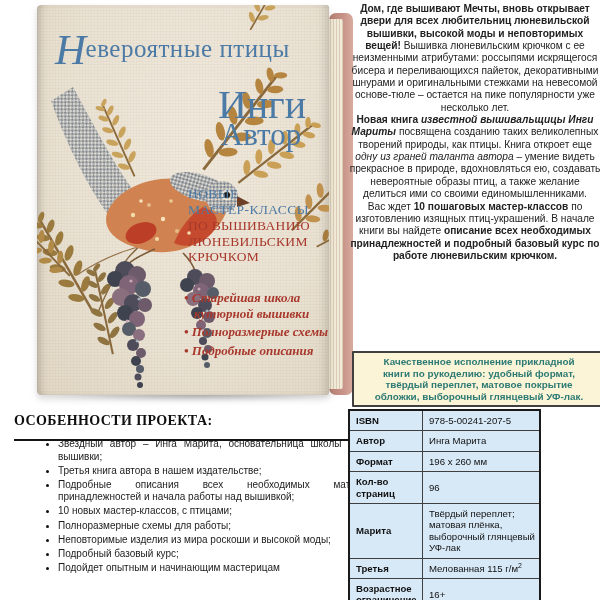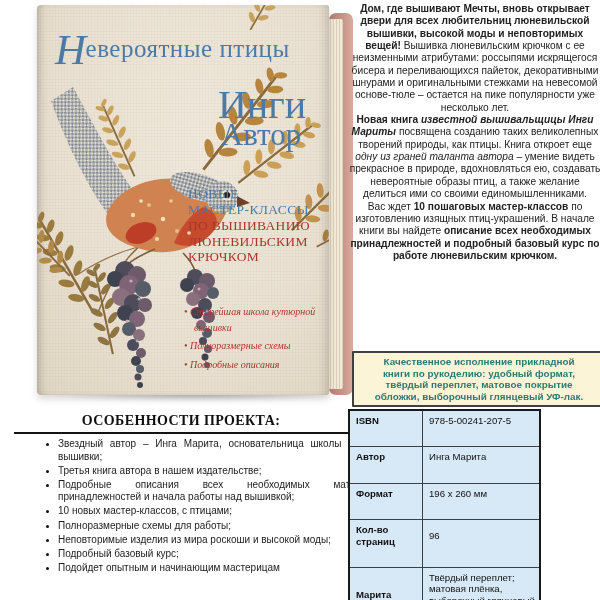--- a/index.html
+++ b/index.html
@@ -45,52 +45,52 @@
   .cover-author-1{position:absolute;left:150px;top:76px;width:150px;text-align:center;
     color:var(--title-blue);font-family:"Liberation Serif",serif;font-size:40px;}
   .cover-author-2{position:absolute;left:138px;top:112px;width:172px;text-align:center;
     color:var(--title-blue);font-family:"Liberation Serif",serif;font-size:31px;}
   .cover-sub-blue{position:absolute;left:151px;top:181px;
     color:var(--title-blue);font-family:"Liberation Serif",serif;font-size:13.5px;
     line-height:16px;white-space:pre-line;letter-spacing:.4px;}
   .cover-sub-red{position:absolute;left:151px;top:213px;
     color:var(--cover-red);font-family:"Liberation Serif",serif;font-size:13.5px;
     line-height:15.6px;white-space:pre-line;letter-spacing:.3px;}
-  .cover-bullets{position:absolute;left:147px;top:299px;width:152px;
+  .cover-bullets{position:absolute;left:147px;top:285px;width:152px;
     color:var(--cover-red);font-family:"Liberation Serif",serif;font-style:italic;
-    font-size:10px;line-height:15.5px;}
+    font-size:13px;line-height:15.5px;font-weight:bold;}
   .cover-bullets .cbullet{padding-left:10px;text-indent:-10px;margin-bottom:3px;}
 
   
   .description{position:absolute;left:349px;top:3px;width:252px;text-align:center;
     font-size:10.2px;line-height:12.35px;color:#222;white-space:pre-line;}
   .description .b{font-weight:700;}
   .description .bi{font-weight:700;font-style:italic;}
   .description .i{font-style:italic;}
 
   
   .quality-note{position:absolute;left:352px;top:351px;width:212px;
     background:var(--note-bg);border:2px solid #404040;border-radius:1px;
     padding:3px 19px;text-align:center;color:var(--note-text);
     font-size:9.9px;font-weight:700;line-height:11.6px;}
 
   
-  .features-heading{position:absolute;left:14px;top:413px;width:334px;text-align:center;
+  .features-heading{position:absolute;left:14px;top:413px;width:334px;
     font-family:"Liberation Serif",serif;font-weight:700;font-size:14px;color:#101010;
-    letter-spacing:.4px;padding-bottom:3px;border-bottom:2.5px solid #141414;}
+    letter-spacing:.4px;padding-bottom:10px;border-bottom:2.5px solid #141414;}
   .features-list{position:absolute;left:14px;top:438px;width:334px;margin:0;
     padding-left:44px;font-size:10px;line-height:12.6px;text-align:justify;color:#1c1c1c;}
   .features-list li{margin-bottom:1.5px;}
   .features-list li::marker{color:#111;font-size:9px;}
 
   
   .specs{position:absolute;left:348px;top:409px;width:193px;border-collapse:collapse;
     table-layout:fixed;background:var(--table-bg);font-size:9.6px;line-height:11.4px;
     border:2px solid #1a1a1a;color:#111;}
-  .specs td{border:1px solid #3f3f3f;padding:4px 4px 20px 6px;vertical-align:middle;}
+  .specs td{border:1px solid #3f3f3f;padding:4px 4px 4px 6px;vertical-align:middle;}
   .specs td.spec-label{width:62px;font-weight:700;}
   .specs sup{font-size:7px;vertical-align:super;line-height:0;}
 </style>
 </head>
 <body>
 
 <div class="page">
 
   <div class="book">
     <div class="book-shadow"></div>

